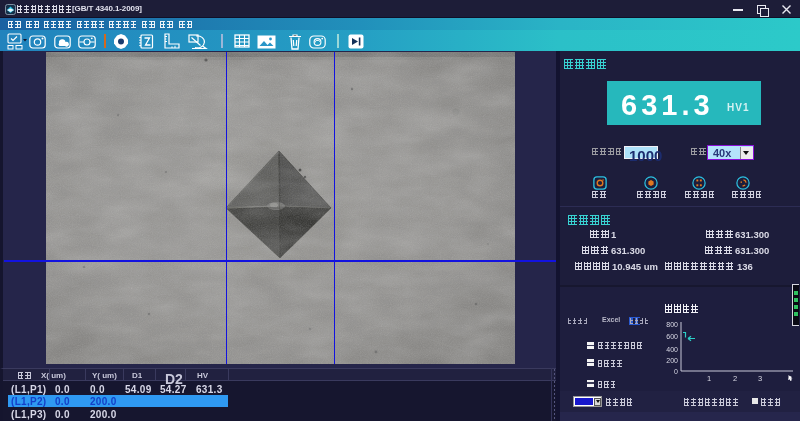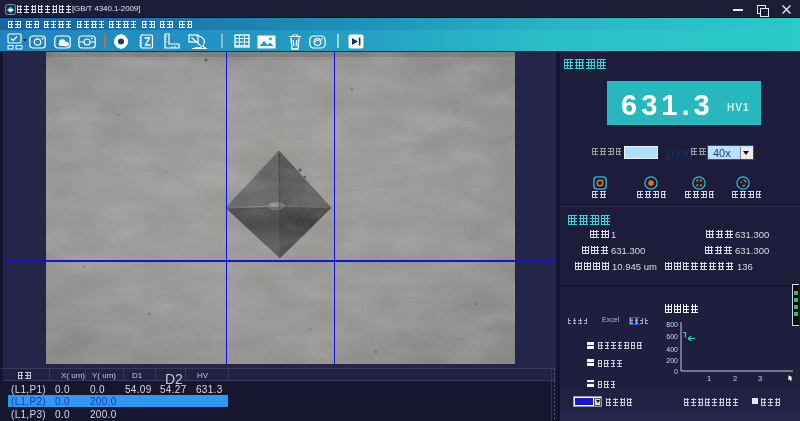--- a/index.html
+++ b/index.html
@@ -5,21 +5,21 @@
 body{width:800px;height:421px;position:relative;overflow:hidden;
  font-family:"Liberation Sans",sans-serif;background:#1e1e3c;}
 .ab{position:absolute;}
 
 .zh{position:absolute;
  background:
   repeating-linear-gradient(90deg, transparent 0 calc(var(--cw) - 2px), var(--bg) calc(var(--cw) - 2px) var(--cw)),
   repeating-linear-gradient(0deg, currentColor 0 1px, transparent 1px 3px),
   repeating-linear-gradient(90deg, currentColor 0 1px, transparent 1px 3px);
 }
-.t{position:absolute;white-space:nowrap;}
+.t{position:absolute;white-space:nowrap;font-weight:bold;}
 </style></head>
 <body>
 
 <div class="ab" style="left:0;top:0;width:800px;height:17px;background:#1d1d38;border-bottom:1px solid #101028;"></div>
 <svg class="ab" style="left:5px;top:4px" width="11" height="11" viewBox="0 0 11 11">
  <rect x="0.5" y="0.5" width="10" height="10" rx="2" fill="#14304a" stroke="#9ab" stroke-width="0.8"></rect>
  <path d="M2 6 L5.5 2.5 L9 6 L5.5 9 Z" fill="#2cc8e8"></path>
  <path d="M2 6 L5.5 4.5 L9 6 L5.5 8 Z" fill="#e8f4ff"></path>
 </svg>
 <span class="zh" style="left:17px;top:4.5px;width:54px;height:8px;color:#dcdce8;--bg:#1d1d38;--cw:7px"></span>
@@ -191,21 +191,21 @@
 <div class="ab" style="left:0;top:368px;width:556px;height:53px;background:#16162f;border-top:1px solid #3a3a5e;border-left:3px solid #15152e;box-sizing:border-box;"></div>
 <div class="ab" style="left:3px;top:369px;width:553px;height:12px;background:#212140;border-bottom:1px solid #3a3a5e;box-sizing:border-box;"></div>
 
 <div class="ab" style="left:49px;top:369px;width:1px;height:11px;background:#3a3a5e"></div>
 <div class="ab" style="left:85px;top:369px;width:1px;height:11px;background:#3a3a5e"></div>
 <div class="ab" style="left:123px;top:369px;width:1px;height:11px;background:#3a3a5e"></div>
 <div class="ab" style="left:155px;top:369px;width:1px;height:11px;background:#3a3a5e"></div>
 <div class="ab" style="left:185px;top:369px;width:1px;height:11px;background:#3a3a5e"></div>
 <div class="ab" style="left:228px;top:369px;width:1px;height:11px;background:#3a3a5e"></div>
 <span class="zh" style="left:18px;top:372px;width:13px;height:7px;color:#c8c8da;--bg:#1b1b38;--cw:7.5px"></span>
-<span class="t" style="left:61px;top:370.5px;font-size:8px;color:#c8c8da;text-align:right;">X( um)</span>
+<span class="t" style="left:41px;top:370.5px;font-size:8px;color:#c8c8da;text-align:right;">X( um)</span>
 <span class="t" style="left:92px;top:370.5px;font-size:8px;color:#c8c8da;">Y( um)</span>
 <span class="t" style="left:132px;top:370.5px;font-size:8px;color:#c8c8da;">D1</span>
 <span class="t" style="left:165px;top:370.5px;font-size:14px;color:#c8c8da;">D2</span>
 <span class="t" style="left:197px;top:370.5px;font-size:8px;color:#c8c8da;">HV</span>
 
 <span class="t" style="left:11px;top:383.5px;font-size:10px;letter-spacing:0.3px;color:#d8d8e8;">(L1,P1)</span>
 <span class="t" style="left:55px;top:383.5px;font-size:10px;letter-spacing:0.3px;color:#d8d8e8;">0.0</span>
 <span class="t" style="left:90px;top:383.5px;font-size:10px;letter-spacing:0.3px;color:#d8d8e8;">0.0</span>
 <span class="t" style="left:125px;top:383.5px;font-size:10px;letter-spacing:0.3px;color:#d8d8e8;text-align:center;">54.09</span>
 <span class="t" style="left:160px;top:383.5px;font-size:10px;letter-spacing:0.3px;color:#d8d8e8;">54.27</span>
@@ -224,21 +224,21 @@
 
 <div class="ab" style="left:556px;top:51px;width:244px;height:370px;background:#1d1d3b;border-left:4px solid #131330;box-sizing:border-box;"></div>
 
 <span class="zh" style="left:564px;top:59px;width:42px;height:10px;color:#38d2d2;--bg:#1d1d3b;--cw:11px"></span>
 <div class="ab" style="left:607px;top:81px;width:154px;height:44px;background:#26b8bc;"></div>
 <span class="t" style="left:621px;top:89px;font-size:29px;font-weight:bold;color:#fff;letter-spacing:4px;">631.3</span>
 <span class="t" style="left:727px;top:102px;font-size:10px;font-weight:bold;color:rgba(255,255,255,0.8);letter-spacing:1px;">HV1</span>
 
 <span class="zh" style="left:592px;top:148px;width:29px;height:7px;color:#9a9aa0;--bg:#1d1d3b;--cw:8px"></span>
 <div class="ab" style="left:624px;top:146px;width:34px;height:13px;background:#ade1f9;border:1px solid #f0f0f6;box-sizing:border-box;"></div>
-<span class="t" style="left:664px;top:147px;font-size:13px;color:#1c2c6e;">1000</span>
+<span class="t" style="left:629px;top:147px;font-size:15px;color:#1c2c6e;">1000</span>
 <span class="zh" style="left:691px;top:148px;width:15px;height:7px;color:#9a9aa0;--bg:#1d1d3b;--cw:8.5px"></span>
 <div class="ab" style="left:707px;top:145px;width:47px;height:15px;background:#b5e3fb;border:1.5px solid #8a10d8;box-sizing:border-box;"></div>
 <span class="t" style="left:713px;top:146.5px;font-size:11px;color:#283878;">40x</span>
 <div class="ab" style="left:740px;top:146.5px;width:12.5px;height:12px;background:#ececec;border-left:1px solid #888;box-sizing:border-box;"></div>
 <div class="ab" style="left:743px;top:151px;width:0;height:0;border-left:3.5px solid transparent;border-right:3.5px solid transparent;border-top:4.5px solid #111;"></div>
 
 <svg class="ab" style="left:593px;top:176px" width="14" height="14" viewBox="0 0 16 16">
  <rect x="1" y="1" width="14" height="14" rx="3.5" fill="none" stroke="#2cc0e0" stroke-width="1.5"></rect>
  <circle cx="8" cy="8" r="3.2" fill="none" stroke="#e07820" stroke-width="1.6"></circle>
  <circle cx="11.5" cy="4.5" r="0.9" fill="#e07820"></circle>

